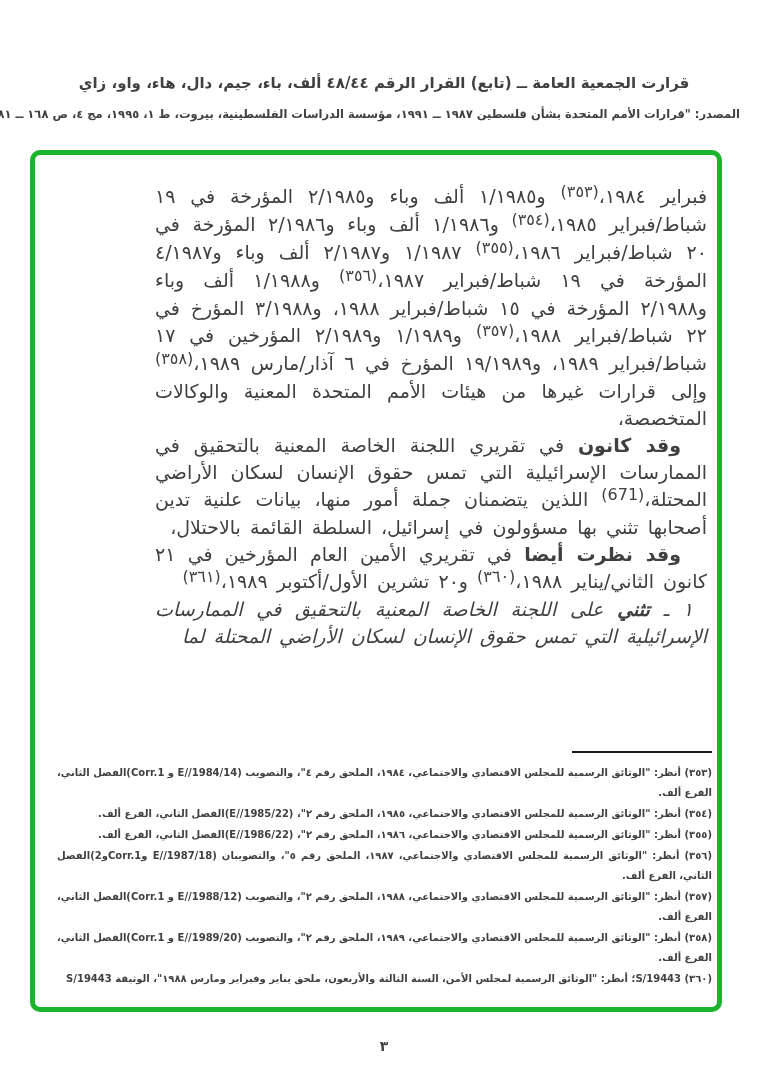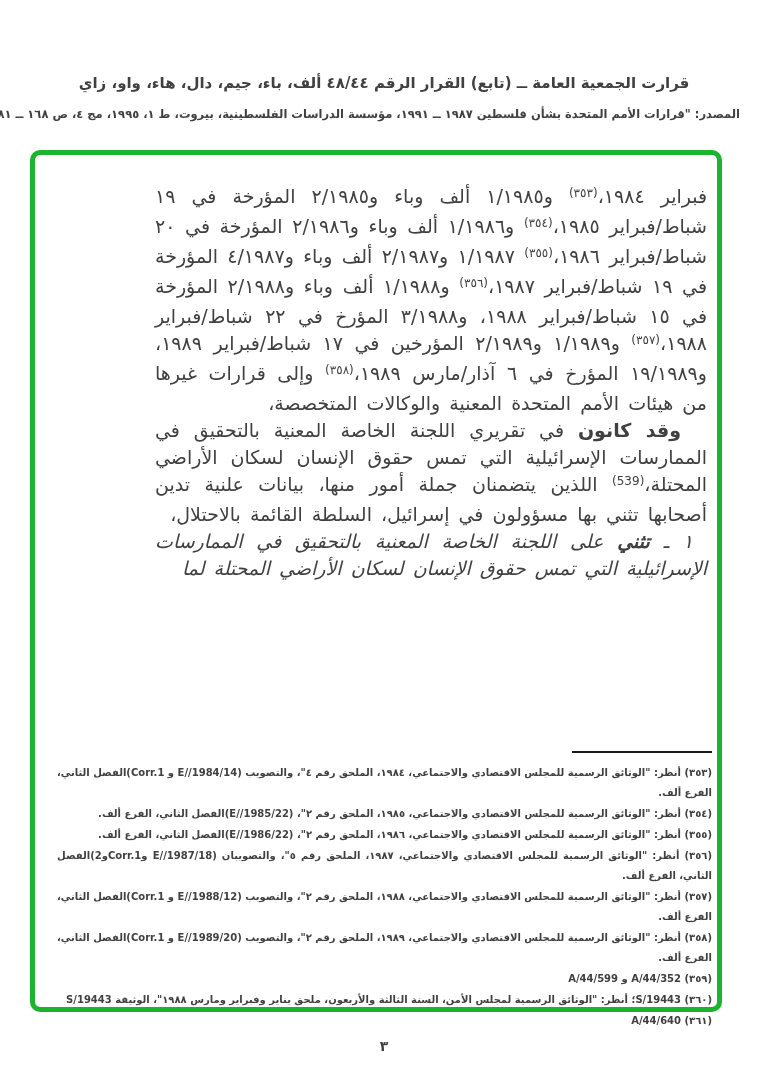--- a/index.html
+++ b/index.html
@@ -24,21 +24,21 @@
   .body-text{
     position:absolute;top:28px;right:10px;width:552px;
     direction:rtl;text-align:justify;
     font-size:19px;line-height:27px;word-spacing:3px;
   }
   .para{margin:0;}
   .para.indent{text-indent:26px;}
   .para.indent-sm{text-indent:14px;font-style:italic;}
   .b{font-weight:bold;}
   .fnref{
-    font-size:12px;position:relative;top:-6px;word-spacing:0;
+    font-size:16px;position:relative;top:-6px;word-spacing:0;
   }
   .footnotes{
     position:absolute;top:596px;left:22px;right:5px;direction:rtl;
   }
   .fn-rule{
     width:140px;height:2px;background:#1a1a1a;
     margin:0 0 10px auto;margin-right:0;
   }
   .fn{
     font-size:10px;font-weight:bold;line-height:20px;
@@ -55,36 +55,35 @@
 <div class="page">
 
   <div class="doc-title">قرارت الجمعية العامة ــ (تابع) القرار الرقم ٤٨/٤٤ ألف، باء، جيم، دال، هاء، واو، زاي</div>
 
   <div class="source-line">المصدر: "قرارات الأمم المتحدة بشأن فلسطين ١٩٨٧ ــ ١٩٩١، مؤسسة الدراسات الفلسطينية، بيروت، ط ١، ١٩٩٥، مج ٤، ص ١٦٨ ــ ١٨١"</div>
 
   <div class="green-box">
 
     <div class="body-text">
         <div class="para"><span>فبراير ١٩٨٤،</span><span class="fnref">(٣٥٣)</span><span> و١/١٩٨٥ ألف وباء و٢/١٩٨٥ المؤرخة في ١٩ شباط/فبراير ١٩٨٥،</span><span class="fnref">(٣٥٤)</span><span> و١/١٩٨٦ ألف وباء و٢/١٩٨٦ المؤرخة في ٢٠ شباط/فبراير ١٩٨٦،</span><span class="fnref">(٣٥٥)</span><span> ١/١٩٨٧ و٢/١٩٨٧ ألف وباء و٤/١٩٨٧ المؤرخة في ١٩ شباط/فبراير ١٩٨٧،</span><span class="fnref">(٣٥٦)</span><span> و١/١٩٨٨ ألف وباء و٢/١٩٨٨ المؤرخة في ١٥ شباط/فبراير ١٩٨٨، و٣/١٩٨٨ المؤرخ في ٢٢ شباط/فبراير ١٩٨٨،</span><span class="fnref">(٣٥٧)</span><span> و١/١٩٨٩ و٢/١٩٨٩ المؤرخين في ١٧ شباط/فبراير ١٩٨٩، و١٩/١٩٨٩ المؤرخ في ٦ آذار/مارس ١٩٨٩،</span><span class="fnref">(٣٥٨)</span><span> وإلى قرارات غيرها من هيئات الأمم المتحدة المعنية والوكالات المتخصصة،</span></div>
-        <div class="para indent"><span class="b">وقد كانون</span><span> في تقريري اللجنة الخاصة المعنية بالتحقيق في الممارسات الإسرائيلية التي تمس حقوق الإنسان لسكان الأراضي المحتلة،</span><span class="fnref">(539)</span><span> اللذين يتضمنان جملة أمور منها، بيانات علنية تدين أصحابها تثني بها مسؤولون في إسرائيل، السلطة القائمة بالاحتلال،</span></div>
+        <div class="para indent"><span class="b">وقد كانون</span><span> في تقريري اللجنة الخاصة المعنية بالتحقيق في الممارسات الإسرائيلية التي تمس حقوق الإنسان لسكان الأراضي المحتلة،</span><span class="fnref">(671)</span><span> اللذين يتضمنان جملة أمور منها، بيانات علنية تدين أصحابها تثني بها مسؤولون في إسرائيل، السلطة القائمة بالاحتلال،</span></div>
+        <div class="para indent"><span class="b">وقد نظرت أيضا</span><span> في تقريري الأمين العام المؤرخين في ٢١ كانون الثاني/يناير ١٩٨٨،</span><span class="fnref">(٣٦٠)</span><span> و٢٠ تشرين الأول/أكتوبر ١٩٨٩،</span><span class="fnref">(٣٦١)</span></div>
         <div class="para indent-sm"><span>١ ـ </span><span class="b">تثني</span><span> على اللجنة الخاصة المعنية بالتحقيق في الممارسات الإسرائيلية التي تمس حقوق الإنسان لسكان الأراضي المحتلة لما</span></div>
       </div>
 
     <div class="footnotes">
       <div class="fn-rule"></div>
       <div>
           <div class="fn">(٣٥٣) أنظر: "الوثائق الرسمية للمجلس الاقتصادي والاجتماعي، ١٩٨٤، الملحق رقم ٤"، والتصويب (E//1984/14 و Corr.1)الفصل الثاني، الفرع ألف.</div>
           <div class="fn">(٣٥٤) أنظر: "الوثائق الرسمية للمجلس الاقتصادي والاجتماعي، ١٩٨٥، الملحق رقم ٢"، (E//1985/22)الفصل الثاني، الفرع ألف.</div>
           <div class="fn">(٣٥٥) أنظر: "الوثائق الرسمية للمجلس الاقتصادي والاجتماعي، ١٩٨٦، الملحق رقم ٢"، (E//1986/22)الفصل الثاني، الفرع ألف.</div>
           <div class="fn">(٣٥٦) أنظر: "الوثائق الرسمية للمجلس الاقتصادي والاجتماعي، ١٩٨٧، الملحق رقم ٥"، والتصويبان (E//1987/18 وCorr.1و2)الفصل الثاني، الفرع ألف.</div>
           <div class="fn">(٣٥٧) أنظر: "الوثائق الرسمية للمجلس الاقتصادي والاجتماعي، ١٩٨٨، الملحق رقم ٢"، والتصويب (E//1988/12 و Corr.1)الفصل الثاني، الفرع ألف.</div>
           <div class="fn">(٣٥٨) أنظر: "الوثائق الرسمية للمجلس الاقتصادي والاجتماعي، ١٩٨٩، الملحق رقم ٢"، والتصويب (E//1989/20 و Corr.1)الفصل الثاني، الفرع ألف.</div>
-          <div class="fn">(٣٥٩) A/44/352 و A/44/599</div>
           <div class="fn">(٣٦٠) S/19443؛ أنظر: "الوثائق الرسمية لمجلس الأمن، السنة الثالثة والأربعون، ملحق يناير وفبراير ومارس ١٩٨٨"، الوثيقة S/19443</div>
-          <div class="fn">(٣٦١) A/44/640</div>
         </div>
     </div>
 
   </div>
 
   <div class="page-number">٣</div>
 
 </div>
 
 </body></html>

